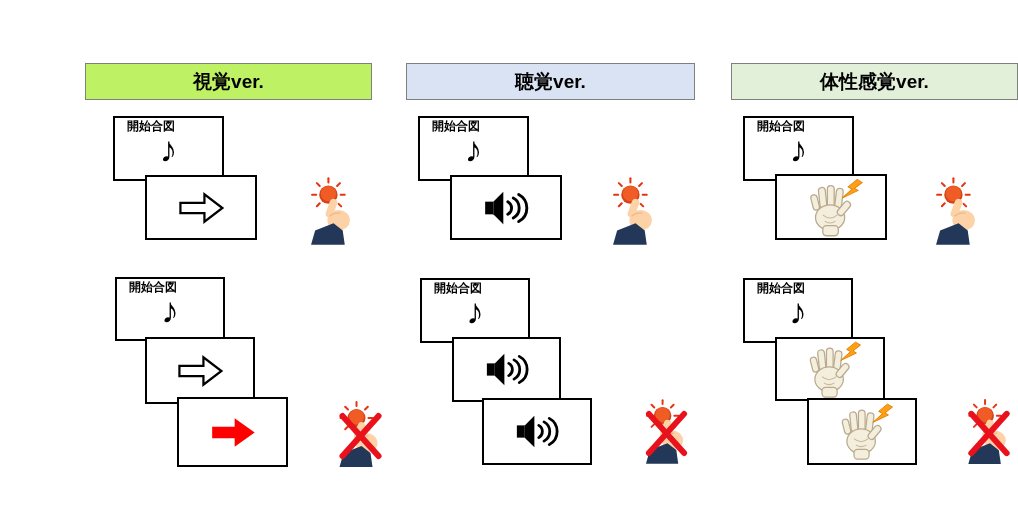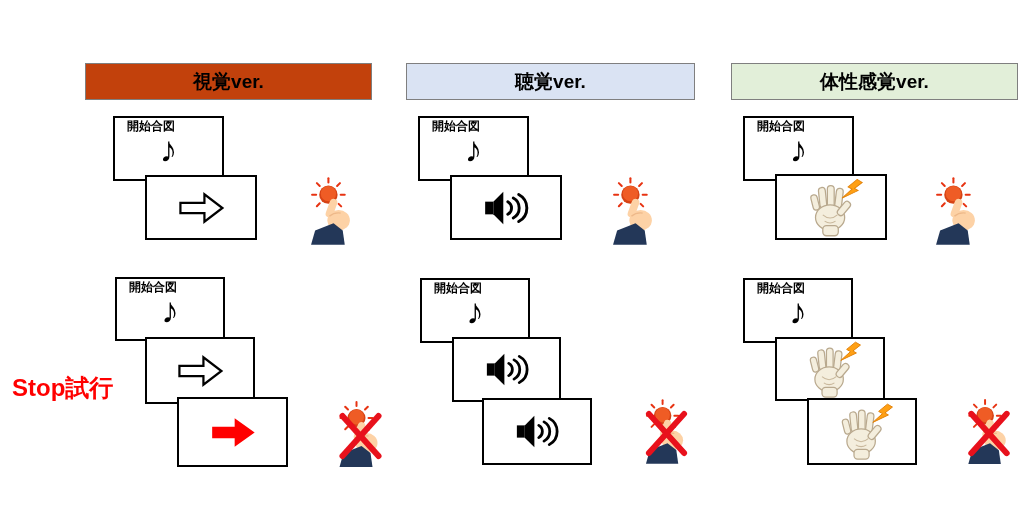--- a/index.html
+++ b/index.html
@@ -5,21 +5,21 @@
   html,body{margin:0;padding:0;background:#ffffff;}
   #canvas{
     position:relative;width:1018px;height:532px;background:#ffffff;
     font-family:"Liberation Sans","DejaVu Sans",sans-serif;overflow:hidden;
   }
   .hdr{
     position:absolute;top:63px;height:37px;box-sizing:border-box;
     border:1px solid #7f7f7f;display:flex;align-items:center;justify-content:center;
     font-weight:bold;font-size:19px;color:#000;
   }
-  .hdr-visual{left:85px;width:287px;background:#c2410c;}
+  .hdr-visual{left:85px;width:287px;background:#bef264;}
   .hdr-auditory{left:406px;width:289px;background:#dae3f3;}
   .hdr-somato{left:731px;width:287px;background:#e2efd9;}
   .box{
     position:absolute;background:#ffffff;border:2px solid #000;box-sizing:border-box;
   }
   .cue-label{position:absolute;top:1px;left:3px;font-size:12px;font-weight:bold;color:#000;line-height:1.2;margin-left:9px;}
   .note{position:absolute;left:0;right:0;top:14px;text-align:center;font-size:36px;line-height:1;color:#000;}
   .stim{display:flex;align-items:center;justify-content:center;}
   .icon-card{position:absolute;background:#ffffff;}
   .stoplbl{position:absolute;left:12px;top:372px;font-size:24px;font-weight:bold;color:#ff0000;}
@@ -85,21 +85,20 @@
   <div class="hdr hdr-visual">
     <span>視覚ver.</span>
   </div>
   <div class="hdr hdr-somato">
     <span>体性感覚ver.</span>
   </div>
   <div class="hdr hdr-auditory">
     <span>聴覚ver.</span>
   </div>
 
-  <div class="stoplbl">Stop試行</div>
 
   <div class="box" style="left:113px;top:116px;width:111px;height:65px">
     <span class="cue-label">開始合図</span>
     <span class="note">♪</span>
   </div>
   <div class="box stim" style="left:145px;top:175px;width:112px;height:65px">
     <svg width="52" height="36" viewBox="0 0 60 42">
         <use href="#sym-arrow-outline"></use>
       </svg>
   </div>

